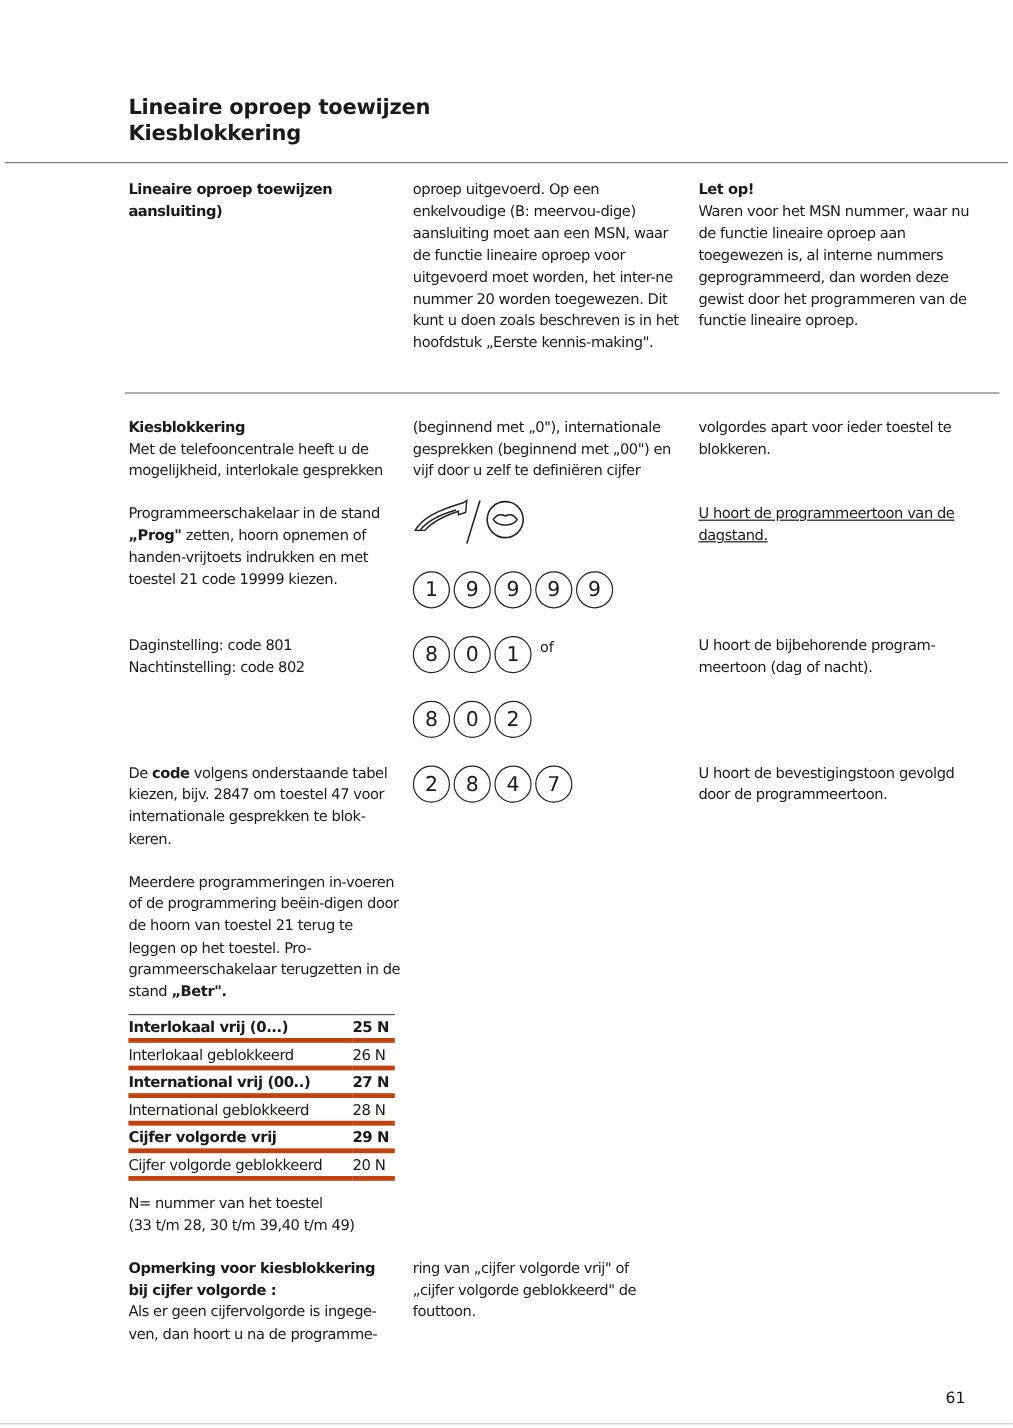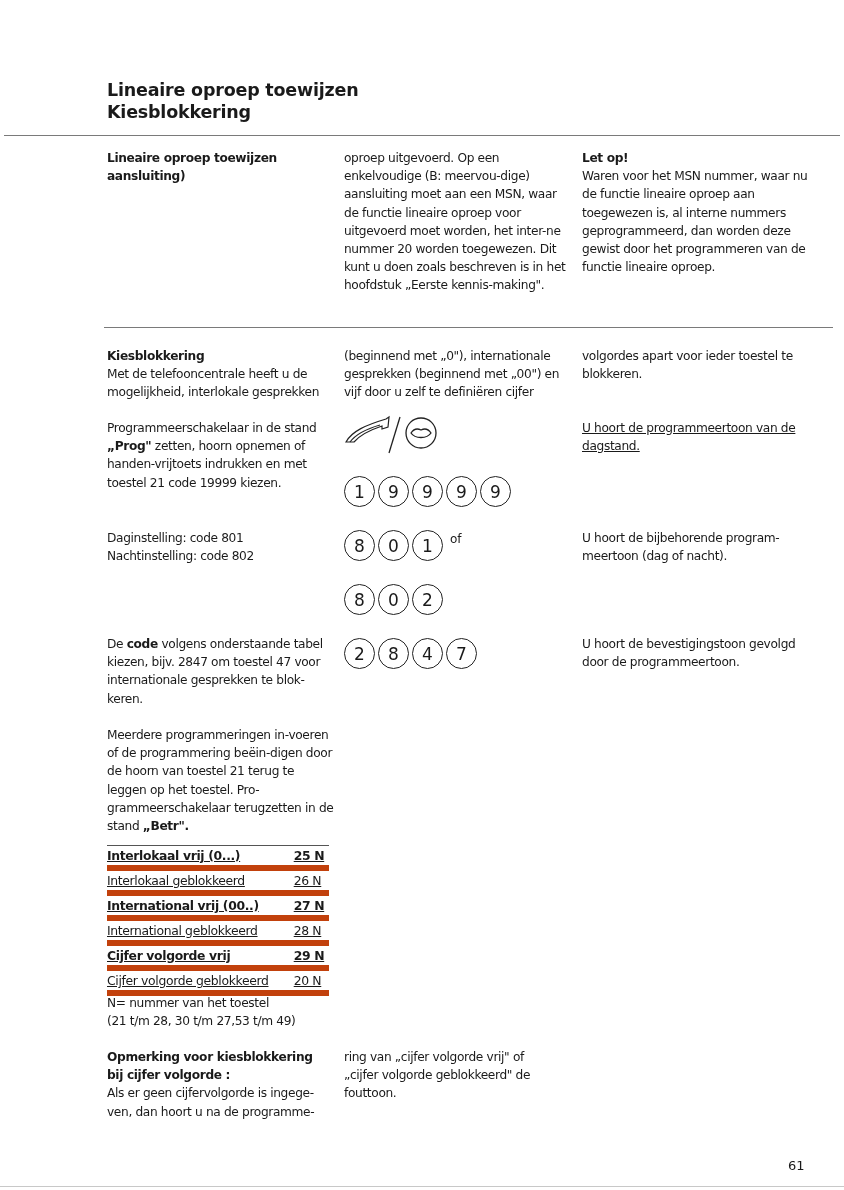--- a/index.html
+++ b/index.html
@@ -19,21 +19,21 @@
     .col2 { left: 344px; width: 230px; }
     .col3 { left: 582px; width: 240px; }
     .keys { display: flex; align-items: center; gap: 3px; }
     .key {
       width: 31px; height: 31px; border: 1.3px solid #222; border-radius: 50%;
       display: flex; align-items: center; justify-content: center;
       font-size: 17px; color: #1a1a1a; box-sizing: border-box;
     }
     .of { font-size: 12px; margin-left: 4px; align-self: flex-start; margin-top: 2px; text-align: center; }
     table.codes { border-collapse: collapse; width: 222px; font-size: 12.4px; letter-spacing: -0.35px; }
-    table.codes td { padding: 2px 0 1px 0; border-bottom: 6px solid #c2410c; line-height: 16px; text-decoration: underline; }
+    table.codes td { padding: 2px 0 1px 0; border-bottom: 4px solid #c2410c; line-height: 16px; }
     table.codes tr:first-child td { border-top: 1px solid #555; }
     table.codes td.v { text-align: left; }
     table.codes tr.b td { font-weight: bold; }
     .pagenum { left: 788px; top: 1158px; font-size: 13px; }
   </style>
 </head>
 <body>
 
 <div class="abs title">
   <div>Lineaire oproep toewijzen</div>
@@ -149,21 +149,21 @@
       <tr>
         <td>Cijfer volgorde geblokkeerd</td>
         <td class="v">20 N</td>
       </tr>
     </tbody>
   </table>
 </div>
 
 <div class="abs txt col1" style="top:994px;">
   <div>N= nummer van het toestel</div>
-  <div>(21 t/m  28, 30 t/m 27,53 t/m 49)</div>
+  <div>(33 t/m  28, 30 t/m 39,40 t/m 49)</div>
 </div>
 
 <div class="abs txt col1" style="top:1048px;">
   <div class="bold">Opmerking voor kiesblokkering</div>
   <div class="bold">bij cijfer volgorde :</div>
   <div>Als er geen cijfervolgorde is ingege-ven, dan hoort u na de programme-</div>
 </div>
 <div class="abs txt col2" style="top:1048px; width:205px;">
   <div>ring van „cijfer volgorde vrij" of „cijfer volgorde geblokkeerd" de fouttoon.</div>
 </div>

